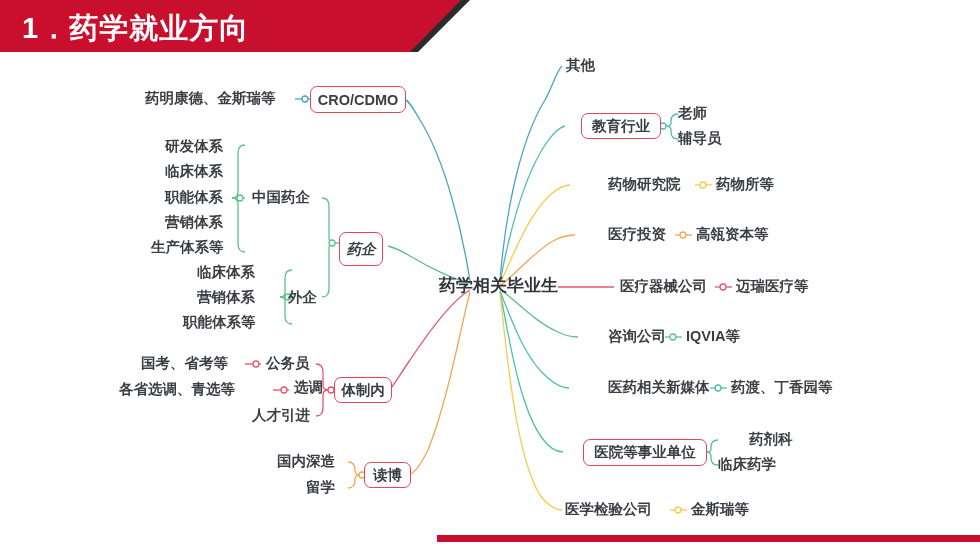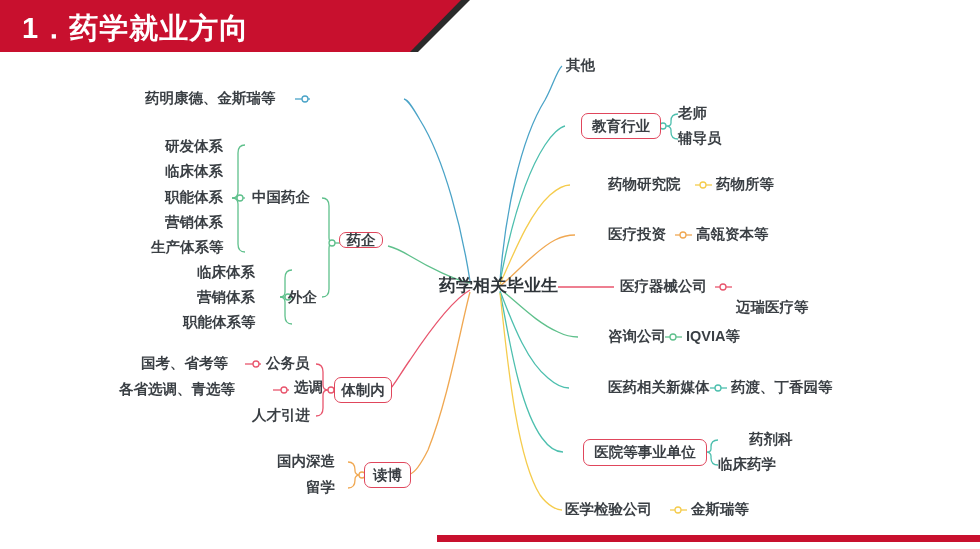--- a/index.html
+++ b/index.html
@@ -133,34 +133,35 @@
       <circle cx="703" cy="452" r="3" fill="#fff" stroke="#4dbfae"></circle>
 
       <line x1="670" y1="510" x2="687" y2="510" stroke="#f5cc4d"></line>
       <circle cx="678" cy="510" r="3" fill="#fff" stroke="#f5cc4d"></circle>
     </g>
   </svg>
 
   <div class="node center" style="left:439px;top:277px;">药学相关毕业生</div>
 
   <div class="node ralign" style="left:145px;top:91px;">药明康德、金斯瑞等</div>
+  <div class="rbox" style="left:310px;top:86px;width:96px;height:27px;">CRO/CDMO</div>
 
   <div class="node" style="left:165px;top:139px;">研发体系</div>
   <div class="node" style="left:165px;top:164px;">临床体系</div>
   <div class="node" style="left:165px;top:190px;">职能体系</div>
   <div class="node" style="left:165px;top:215px;">营销体系</div>
   <div class="node" style="left:151px;top:240px;">生产体系等</div>
   <div class="node" style="left:252px;top:190px;">中国药企</div>
 
   <div class="node" style="left:197px;top:265px;">临床体系</div>
   <div class="node" style="left:197px;top:290px;">营销体系</div>
   <div class="node" style="left:183px;top:315px;">职能体系等</div>
   <div class="node" style="left:288px;top:290px;">外企</div>
 
-  <div class="rbox" style="left:339px;top:232px;width:44px;height:16px;">药企</div>
+  <div class="rbox" style="left:339px;top:232px;width:44px;height:34px;font-style:italic;">药企</div>
 
   <div class="node" style="left:141px;top:356px;">国考、省考等</div>
   <div class="node" style="left:266px;top:356px;">公务员</div>
   <div class="node" style="left:119px;top:382px;">各省选调、青选等</div>
   <div class="node" style="left:294px;top:380px;">选调</div>
   <div class="node" style="left:252px;top:408px;">人才引进</div>
   <div class="rbox" style="left:334px;top:377px;width:58px;height:26px;">体制内</div>
 
   <div class="node" style="left:277px;top:454px;">国内深造</div>
   <div class="node" style="left:306px;top:480px;">留学</div>
@@ -172,21 +173,21 @@
   <div class="node" style="left:678px;top:106px;">老师</div>
   <div class="node" style="left:678px;top:131px;">辅导员</div>
 
   <div class="node" style="left:608px;top:177px;">药物研究院</div>
   <div class="node" style="left:716px;top:177px;">药物所等</div>
 
   <div class="node" style="left:608px;top:227px;">医疗投资</div>
   <div class="node" style="left:696px;top:227px;">高瓴资本等</div>
 
   <div class="node" style="left:620px;top:279px;">医疗器械公司</div>
-  <div class="node" style="left:736px;top:279px;margin-top:21px;">迈瑞医疗等</div>
+  <div class="node" style="left:736px;top:279px;">迈瑞医疗等</div>
 
   <div class="node" style="left:608px;top:329px;">咨询公司</div>
   <div class="node" style="left:686px;top:329px;">IQVIA等</div>
 
   <div class="node" style="left:608px;top:380px;">医药相关新媒体</div>
   <div class="node" style="left:731px;top:380px;">药渡、丁香园等</div>
 
   <div class="rbox" style="left:583px;top:439px;width:124px;height:27px;">医院等事业单位</div>
   <div class="node" style="left:749px;top:432px;">药剂科</div>
   <div class="node" style="left:718px;top:457px;">临床药学</div>

